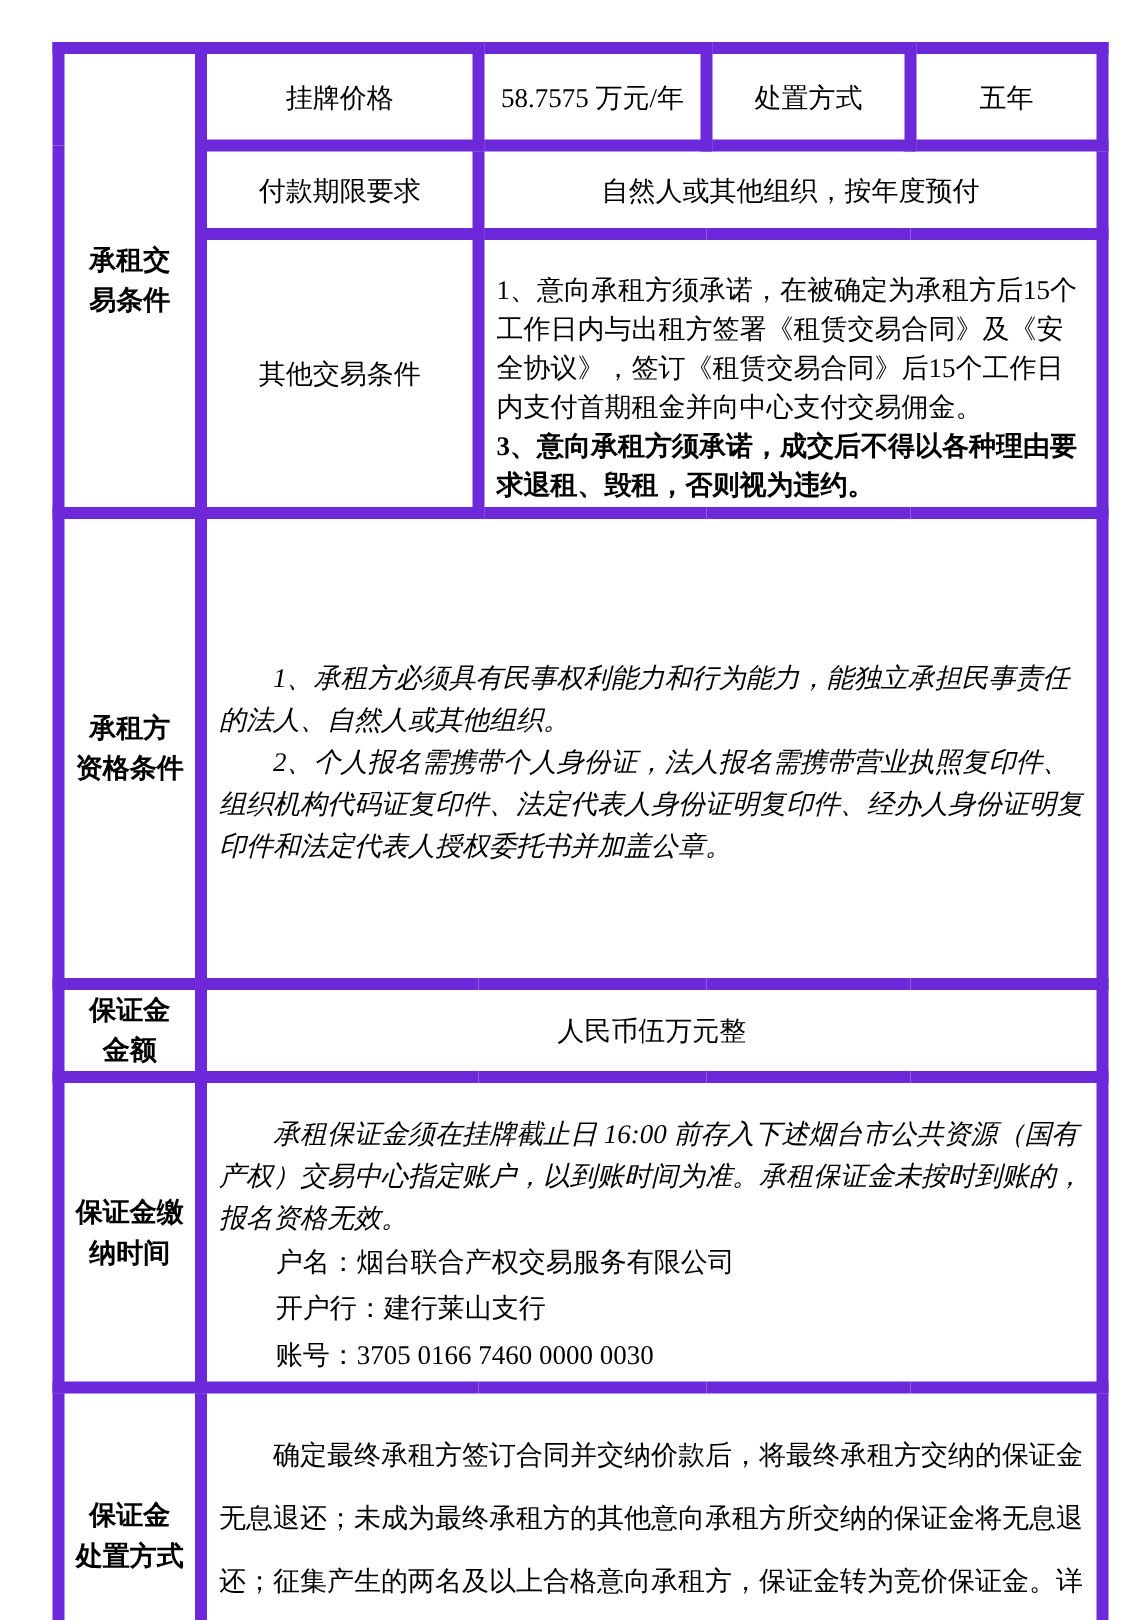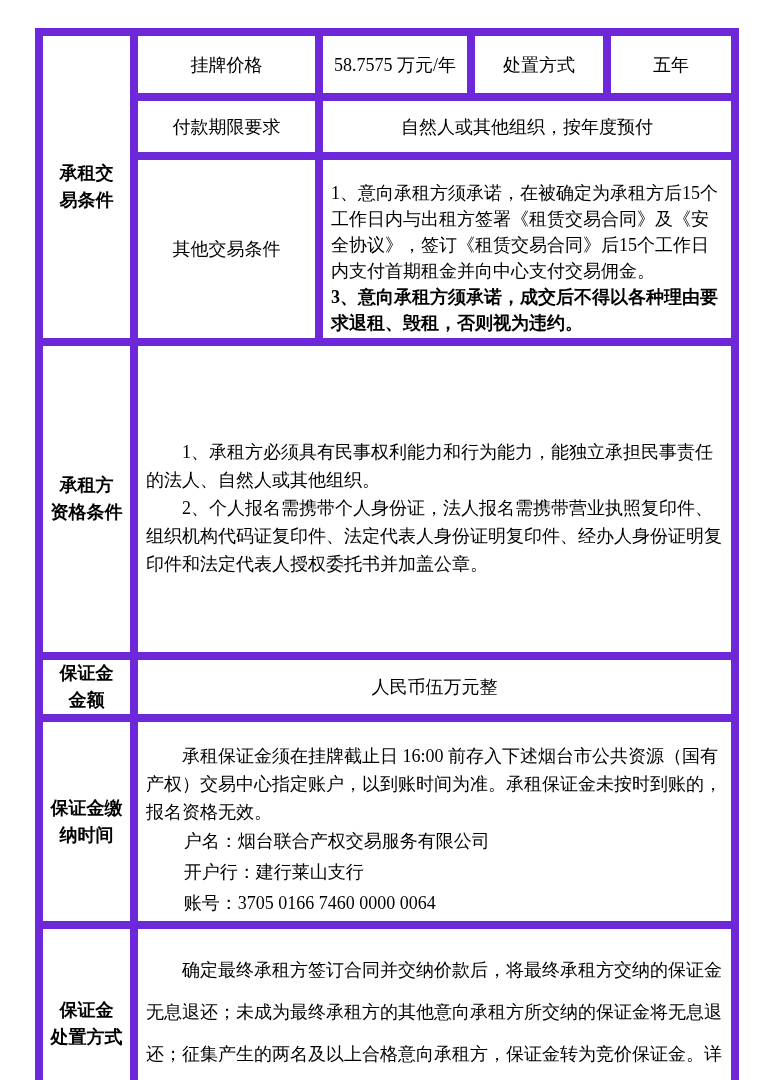--- a/index.html
+++ b/index.html
@@ -47,21 +47,21 @@
   }
   td.center-cell {
     text-align: center;
     padding: 0 4px;
   }
   td.content-cell {
     text-align: left;
     padding: 20px 6px 2px 8px;
   }
   .lh26 { line-height: 26px; }
-  .lh28 { line-height: 28px; }
+  .lh28 { line-height: 28px; font-style: italic; }
   .indent2 { text-indent: 2em; }
   .bold { font-weight: bold; }
   .bank-line {
     line-height: 31px;
     padding-left: 2.1em;
   }
   .disposal-text {
     line-height: 42px;
     text-indent: 2em;
   }
@@ -119,21 +119,21 @@
       <td class="center-cell" colspan="4">人民币伍万元整</td>
     </tr>
 
     <tr>
       <td class="row-header" style="height:190px;">保证金缴
 纳时间</td>
       <td class="content-cell" colspan="4">
         <div class="lh28 indent2">承租保证金须在挂牌截止日 16:00 前存入下述烟台市公共资源（国有产权）交易中心指定账户，以到账时间为准。承租保证金未按时到账的，报名资格无效。</div>
         <div class="bank-line">户名：烟台联合产权交易服务有限公司</div>
         <div class="bank-line">开户行：建行莱山支行</div>
-        <div class="bank-line">账号：3705 0166 7460 0000 0064</div>
+        <div class="bank-line">账号：3705 0166 7460 0000 0030</div>
       </td>
     </tr>
 
     <tr>
       <td class="row-header" style="height:171px;">保证金
 处置方式</td>
       <td class="content-cell" colspan="4">
         <div class="disposal-text">确定最终承租方签订合同并交纳价款后，将最终承租方交纳的保证金无息退还；未成为最终承租方的其他意向承租方所交纳的保证金将无息退还；征集产生的两名及以上合格意向承租方，保证金转为竞价保证金。详见《保证金管理办法》。</div>
       </td>
     </tr>

